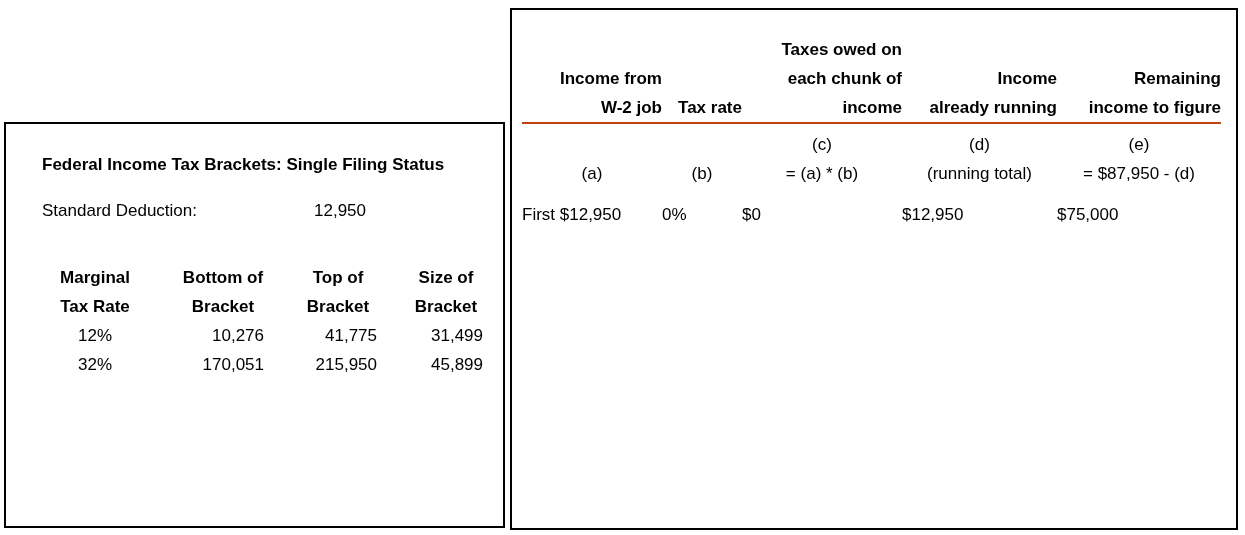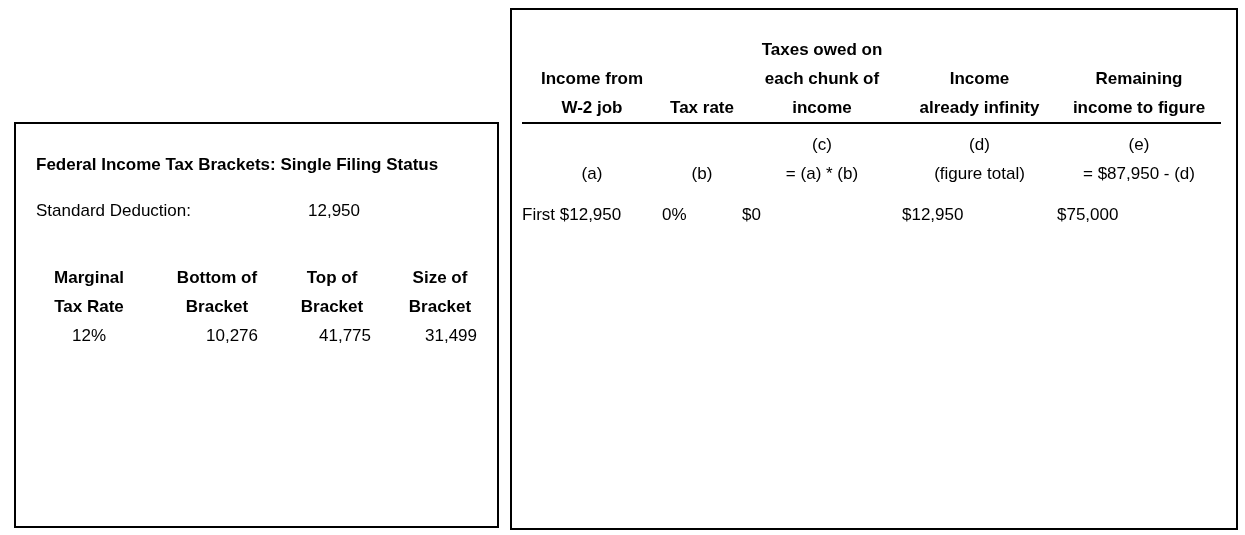--- a/index.html
+++ b/index.html
@@ -11,21 +11,21 @@
     color: #000000;
     overflow: hidden;
   }
   body { position: relative; }
 
   .panel {
     position: absolute;
     background: #ffffff;
     border: 2px solid #000000;
   }
-  .left-panel  { left: 14px;  top: 122px; width: 481px; height: 402px; }
+  .left-panel  { left: 4px;  top: 122px; width: 481px; height: 402px; padding-left: 16px; }
   .right-panel { left: 510px; top: 8px;   width: 724px; height: 518px; }
 
   .lp-title {
     margin: 26px 0 0 20px;
     font-weight: bold;
     line-height: 29px;
     white-space: nowrap;
   }
   .lp-deduction { margin: 17px 0 0 20px; line-height: 29px; white-space: nowrap; }
   .lp-ded-label { display: inline-block; width: 272px; font-weight: normal; }
@@ -50,23 +50,23 @@
 
   
   .worksheet-table { margin: 0 0 0 10px; }
   .worksheet-table col.c1 { width: 140px; }
   .worksheet-table col.c2 { width: 80px;  }
   .worksheet-table col.c3 { width: 160px; }
   .worksheet-table col.c4 { width: 155px; }
   .worksheet-table col.c5 { width: 164px; }
   .worksheet-table thead th {
     font-weight: bold;
-    text-align: center;
+    text-align: right;
     padding-top: 25px;
-    border-bottom: 2px solid #000000;
+    border-bottom: 2px solid #c2410c;
   }
   .worksheet-table tr.sub td { text-align: center; padding-top: 6px; }
   .worksheet-table tr.data td { text-align: left; padding-top: 12px; }
 </style>
 </head>
 <body>
 
 <div class="panel left-panel">
   <div class="lp-title">Federal Income Tax Brackets: Single Filing Status</div>
 
@@ -101,20 +101,26 @@
         </th>
       </tr>
     </thead>
     <tbody>
       <tr>
         <td class="rate">12%</td>
         <td class="num n2">10,276</td>
         <td class="num n3">41,775</td>
         <td class="num n4">31,499</td>
       </tr>
+      <tr>
+        <td class="rate">32%</td>
+        <td class="num n2">170,051</td>
+        <td class="num n3">215,950</td>
+        <td class="num n4">45,899</td>
+      </tr>
     </tbody>
   </table>
 </div>
 
 <div class="panel right-panel">
   <table class="worksheet-table">
     <colgroup>
         <col class="c1">
         <col class="c2">
         <col class="c3">
@@ -133,21 +139,21 @@
           <div class="ln"></div>
           <div class="ln"></div>
         </th>
         <th>
           <div class="ln">Taxes owed on</div>
           <div class="ln">each chunk of</div>
           <div class="ln">income</div>
         </th>
         <th>
           <div class="ln">Income</div>
-          <div class="ln">already infinity</div>
+          <div class="ln">already running</div>
           <div class="ln"></div>
         </th>
         <th>
           <div class="ln">Remaining</div>
           <div class="ln">income to figure</div>
           <div class="ln"></div>
         </th>
       </tr>
     </thead>
     <tbody>
@@ -159,21 +165,21 @@
         <td>
           <div class="ln">(b)</div>
           <div class="ln"></div>
         </td>
         <td>
           <div class="ln">(c)</div>
           <div class="ln">= (a) * (b)</div>
         </td>
         <td>
           <div class="ln">(d)</div>
-          <div class="ln">(figure total)</div>
+          <div class="ln">(running total)</div>
         </td>
         <td>
           <div class="ln">(e)</div>
           <div class="ln">= $87,950 - (d)</div>
         </td>
       </tr>
       <tr class="data">
         <td>First $12,950</td>
         <td>0%</td>
         <td>$0</td>

